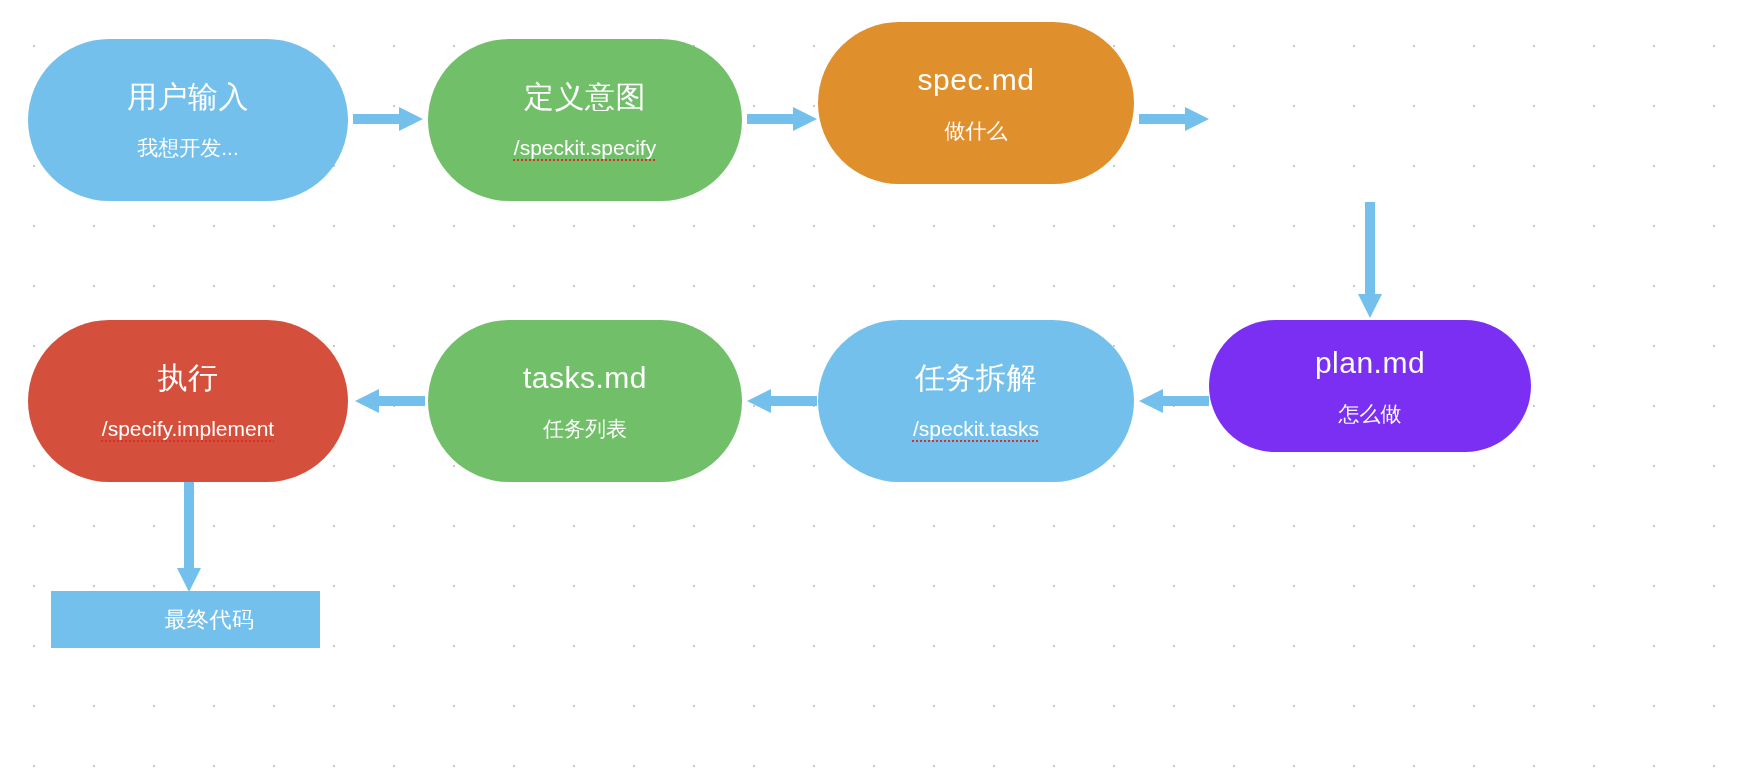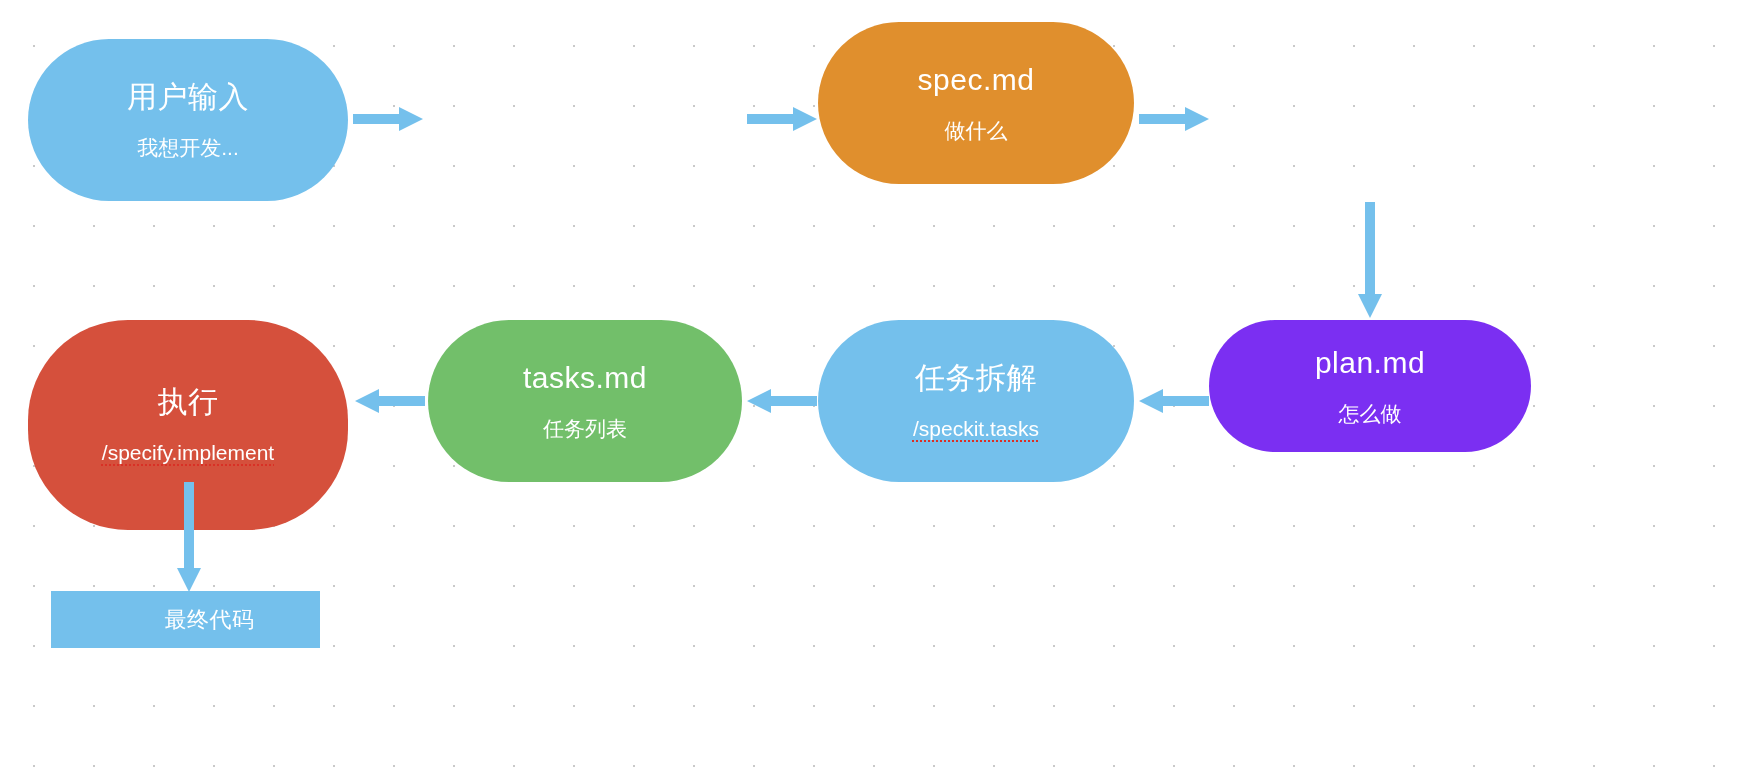--- a/index.html
+++ b/index.html
@@ -77,20 +77,24 @@
     <span class="title">用户输入</span>
     <span class="sub">我想开发...</span>
   </div>
 
   <div class="arrow" style="left:353px; top:105px;">
     <svg width="72" height="28" viewBox="0 0 72 28">
       <path d="M0 9 H46 V2 L70 14 L46 26 V19 H0 Z" fill="#74c0ec"></path>
     </svg>
   </div>
 
+  <div class="node rounded" style="left:428px; top:39px; width:314px; height:162px; background:#72bf6a;">
+    <span class="title">定义意图</span>
+    <span class="sub spell">/speckit.specify</span>
+  </div>
 
   <div class="arrow" style="left:747px; top:105px;">
     <svg width="72" height="28" viewBox="0 0 72 28">
       <path d="M0 9 H46 V2 L70 14 L46 26 V19 H0 Z" fill="#74c0ec"></path>
     </svg>
   </div>
 
   <div class="node rounded" style="left:818px; top:22px; width:316px; height:162px; background:#e08f2d;">
     <span class="title">spec.md</span>
     <span class="sub">做什么</span>
@@ -135,21 +139,21 @@
     <span class="title">tasks.md</span>
     <span class="sub">任务列表</span>
   </div>
 
   <div class="arrow" style="left:353px; top:387px;">
     <svg width="72" height="28" viewBox="0 0 72 28">
       <path d="M72 9 H26 V2 L2 14 L26 26 V19 H72 Z" fill="#74c0ec"></path>
     </svg>
   </div>
 
-  <div class="node rounded" style="left:28px; top:320px; width:320px; height:210px; background:#d5503c;">
+  <div class="node rounded" style="left:28px; top:320px; width:320px; height:162px; background:#d5503c;">
     <span class="title">执行</span>
     <span class="sub spell">/specify.implement</span>
   </div>
 
   <div class="arrow" style="left:174px; top:482px;">
     <svg width="30" height="112" viewBox="0 0 30 112">
       <path d="M10 0 H20 V86 H27 L15 110 L3 86 H10 Z" fill="#74c0ec"></path>
     </svg>
   </div>
 

